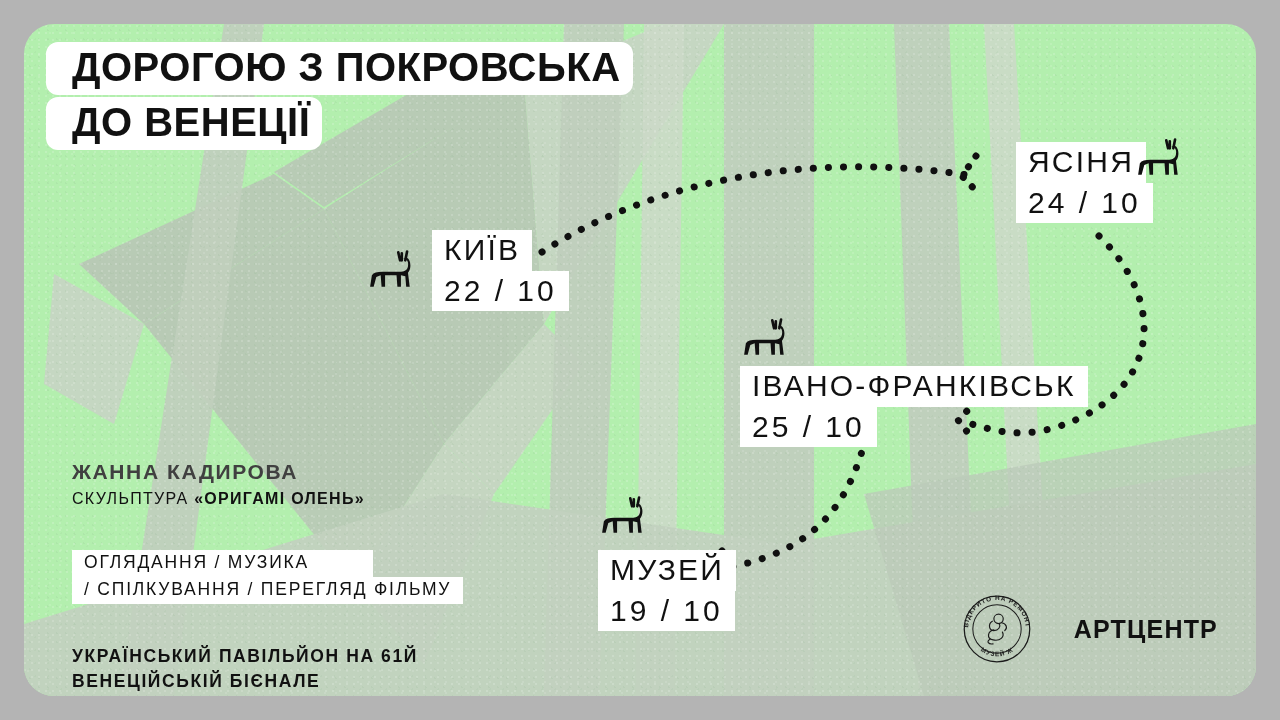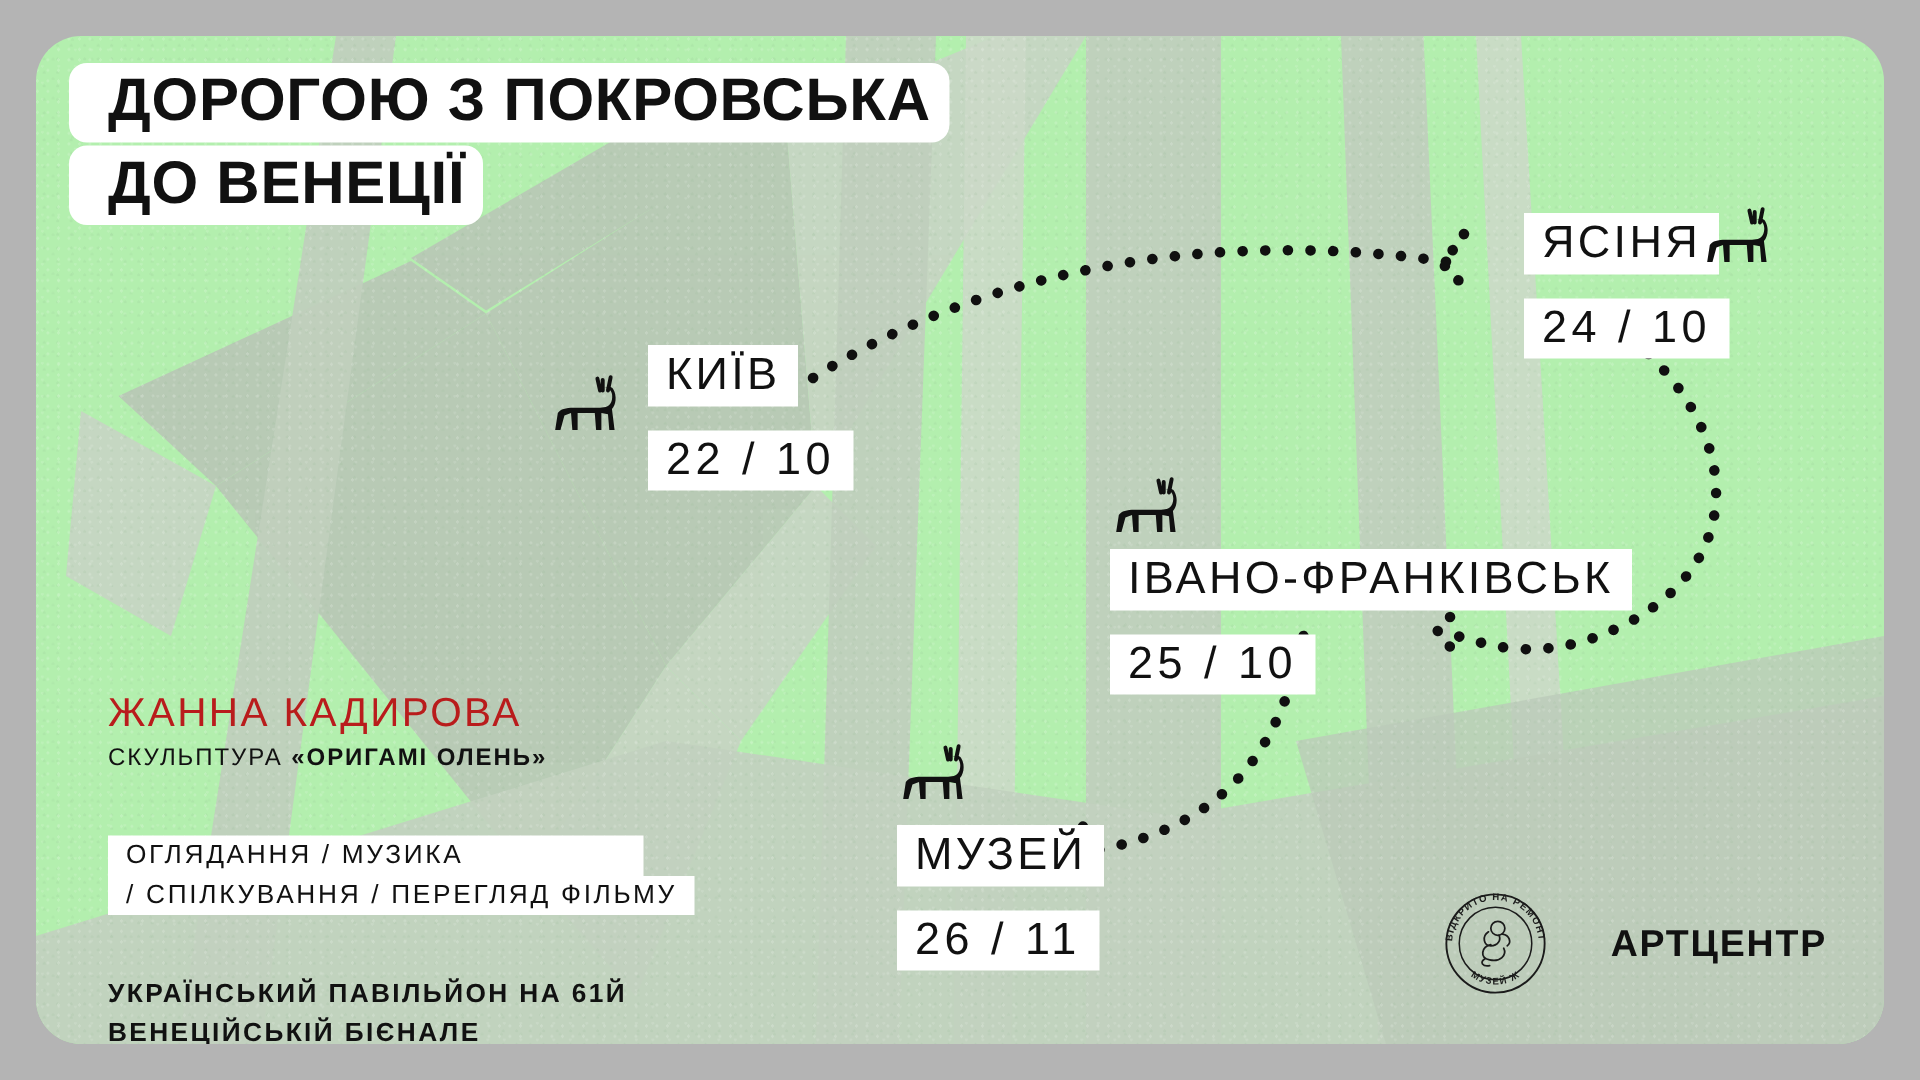--- a/index.html
+++ b/index.html
@@ -86,21 +86,21 @@
     height: 44px;
   }
   .city-chips { display: block; }
   .city-chips .chip {
     font-size: 30px;
     font-weight: 400;
     letter-spacing: 1.4px;
     padding: 3px 12px 4px 12px;
   }
   .city-name .chip { letter-spacing: 2.2px; }
-  .city-date { margin-top: 16px; }
+  .city-date { margin-top: 0px; }
   .city-date .chip { letter-spacing: 3px; }
 
   #city-kyiv   { left: 408px; top: 206px; }
   #city-kyiv   .deer { left: -66px; top: 18px; }
   #city-yasinia { left: 976px; top: 118px; padding-left: 16px; }
   #city-yasinia .deer { left: 134px; top: -6px; }
   #city-if     { left: 716px; top: 342px; }
   #city-if     .deer { left: 0px; top: -50px; }
   #city-lviv   { left: 574px; top: 526px; }
   #city-lviv   .deer { left: 0px; top: -56px; }
@@ -130,24 +130,24 @@
   }
 
   
   #info-block {
     position: absolute;
     left: 48px;
     top: 436px;
     z-index: 6;
   }
   #artist-name {
-    font-size: 27px;
-    font-weight: 400;
+    font-size: 21px;
+    font-weight: 700;
     letter-spacing: 1.6px;
-    color: #b91c1c;
+    color: #404040;
     line-height: 1.15;
   }
   #artwork-line {
     font-size: 16px;
     font-weight: 400;
     letter-spacing: 1.3px;
     color: #111;
     margin-top: 5px;
     line-height: 1.2;
   }
@@ -155,21 +155,21 @@
 
   #program-block {
     margin-top: 42px;
   }
   #program-block .chip {
     font-size: 17.5px;
     letter-spacing: 1.8px;
     font-weight: 400;
     padding: 3px 12px 4px 12px;
   }
-  #program-line-1 .chip { padding-right: 120px; }
+  #program-line-1 .chip { padding-right: 64px; }
 
   #venue-block {
     margin-top: 40px;
     font-size: 17.5px;
     letter-spacing: 1.6px;
     font-weight: 700;
     color: #111;
     line-height: 1.45;
   }
 
@@ -318,21 +318,21 @@
                               L18 27 C12 27 8 28 6 31 L4 44 L8 44 L11 33
                               L16 31 L17 44 L21 44 L21 31 L34 31 L35 44 L39 44
                               L39 31 L44 32 L45 44 L49 44 L47 28
                               C50 25 51 18 48 13 C46 10 44 12 41 12 Z"></path>
     </svg>
     <div class="city-chips">
       <div class="city-name">
         <span class="chip">МУЗЕЙ</span>
       </div>
       <div class="city-date">
-        <span class="chip">26 / 11</span>
+        <span class="chip">19 / 10</span>
       </div>
     </div>
   </div>
 
   <div id="info-block">
     <div id="artist-name">ЖАННА КАДИРОВА</div>
     <div id="artwork-line"><span>СКУЛЬПТУРА </span><b>«ОРИГАМІ ОЛЕНЬ»</b></div>
 
     <div id="program-block">
       <div id="program-line-1">

